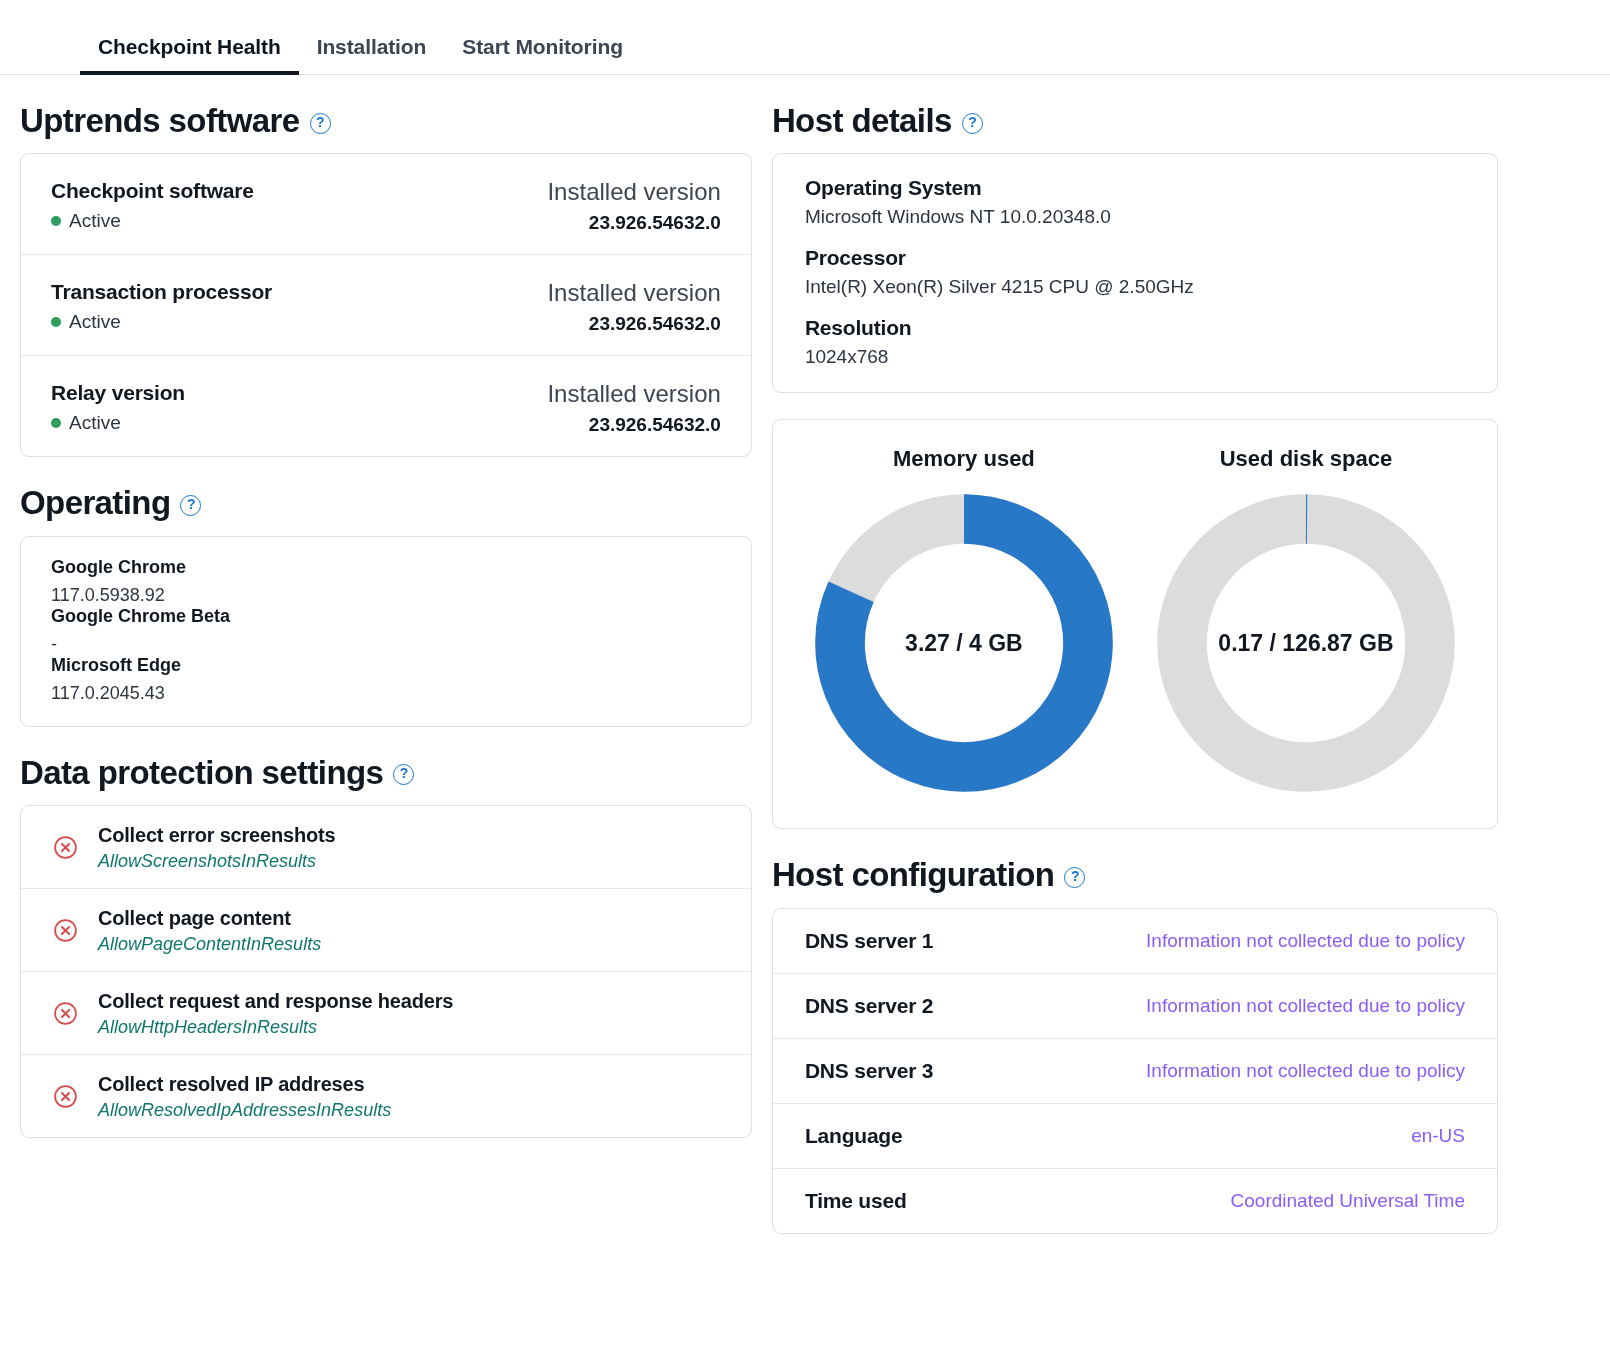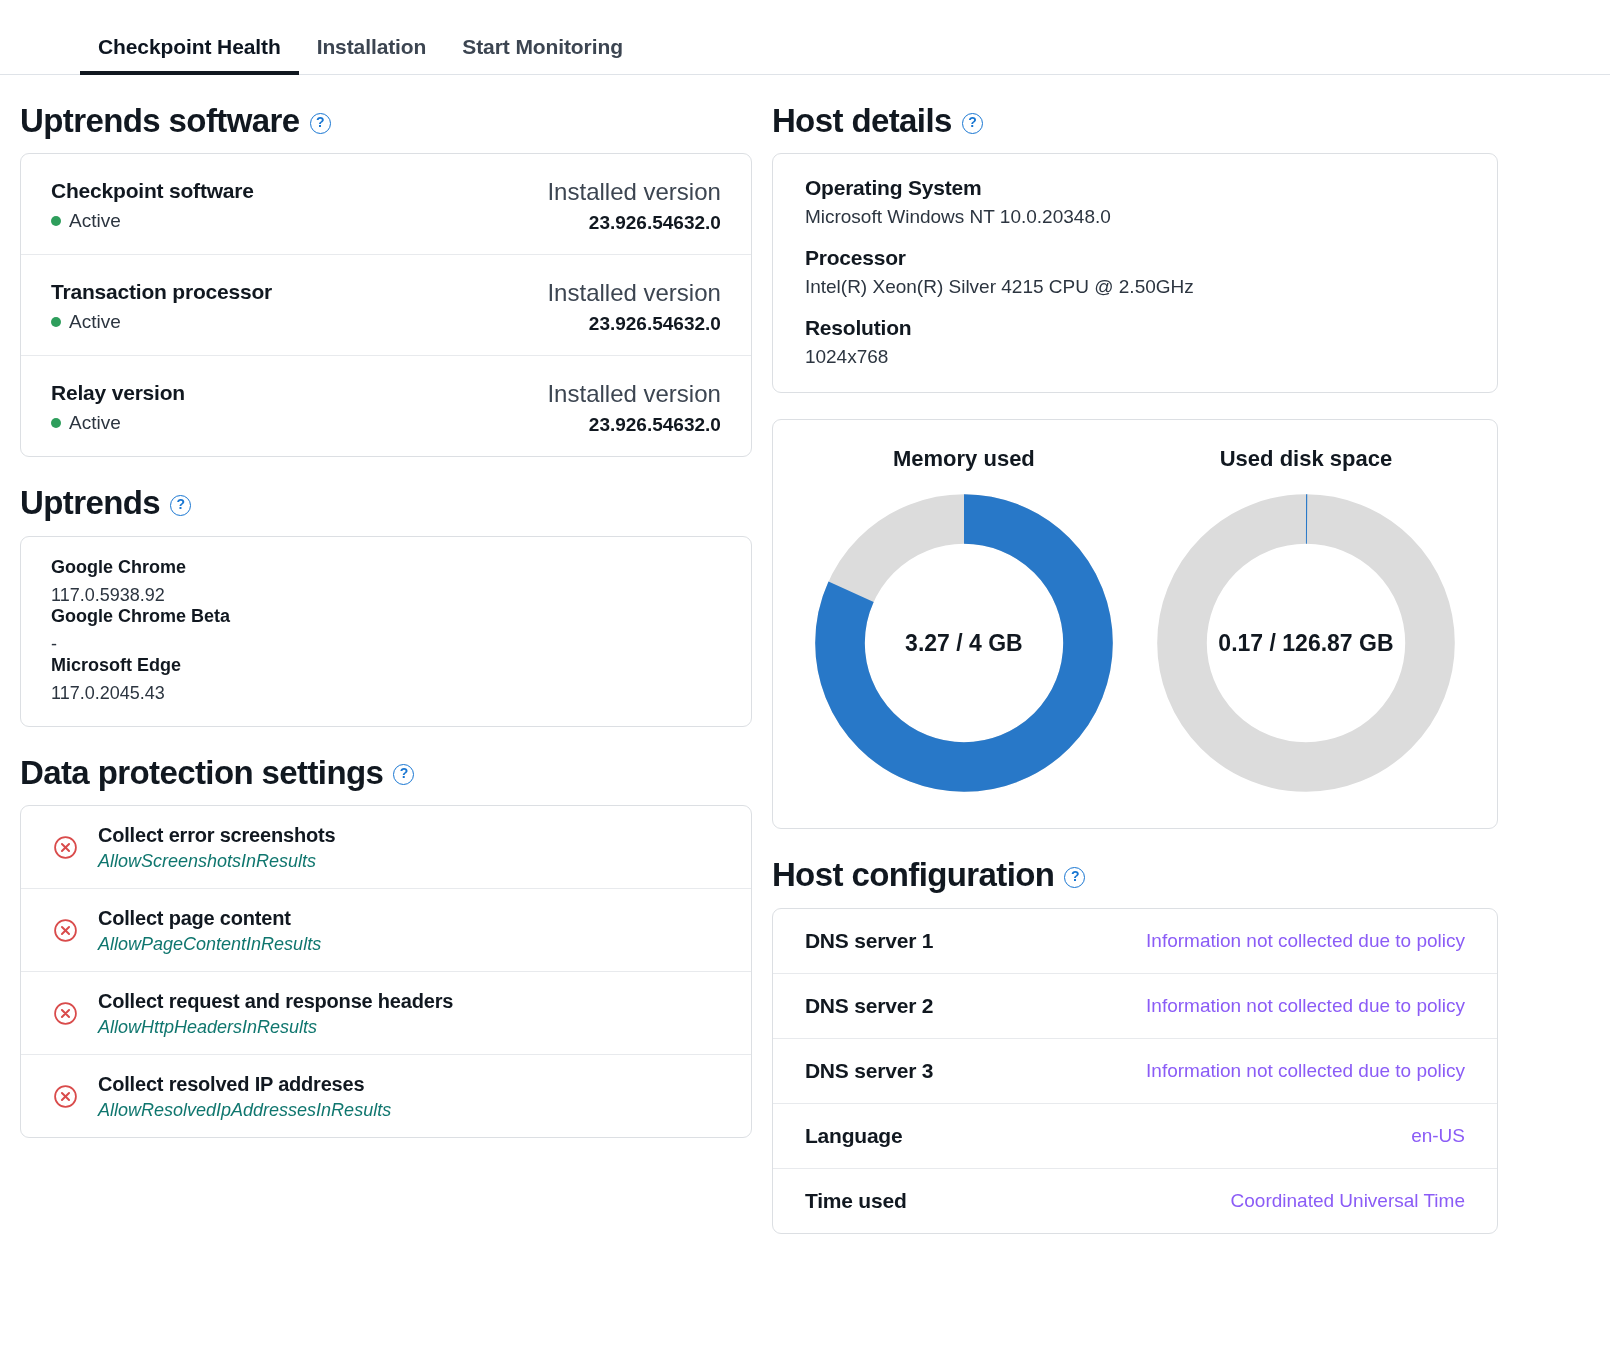--- a/index.html
+++ b/index.html
@@ -275,21 +275,21 @@
           </div>
           <div class="sw-right">
             <div class="sw-label">Installed version</div>
             <div class="sw-version">23.926.54632.0</div>
           </div>
         </div>
 
       </div>
 
       <h2 class="section">
-        <span>Uptrends</span>
+        <span>Operating</span>
         <span class="help-icon">?</span>
       </h2>
 
       <div class="card">
         <div class="browsers">
           <div class="br-col">
             <div class="br-name">Google Chrome</div>
             <div class="br-ver">117.0.5938.92</div>
           </div>
           <div class="br-col">

